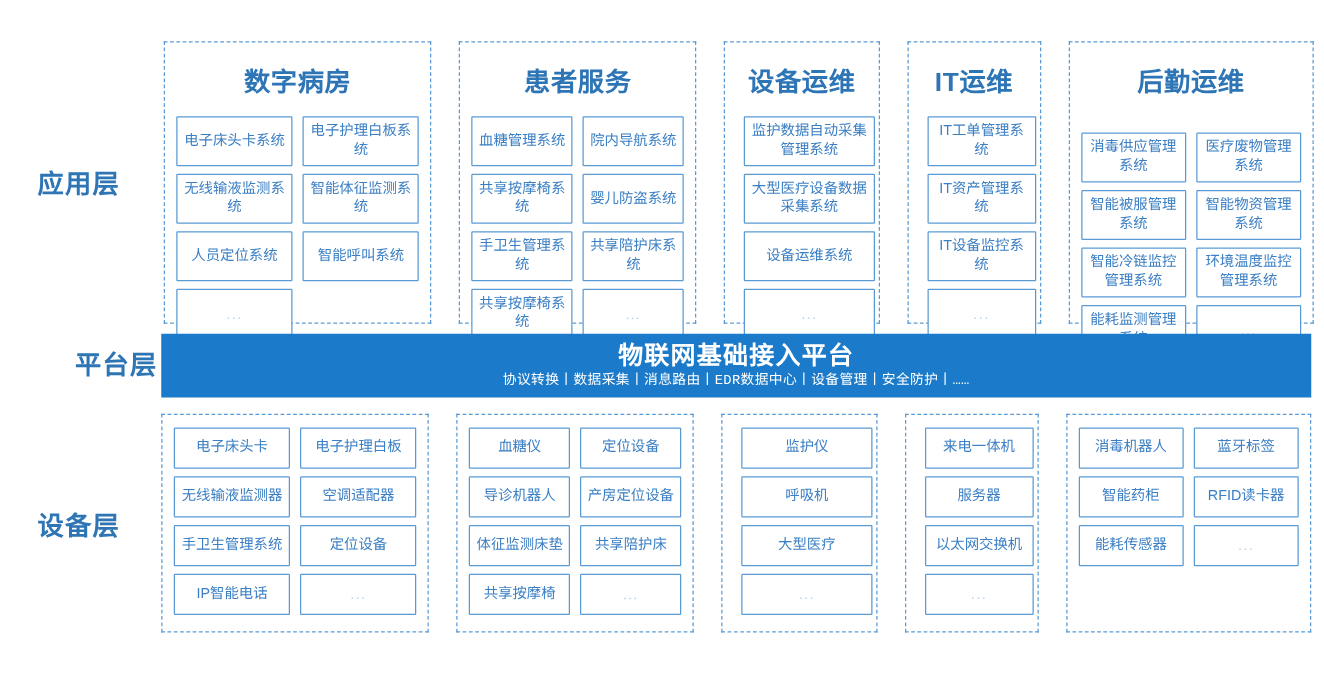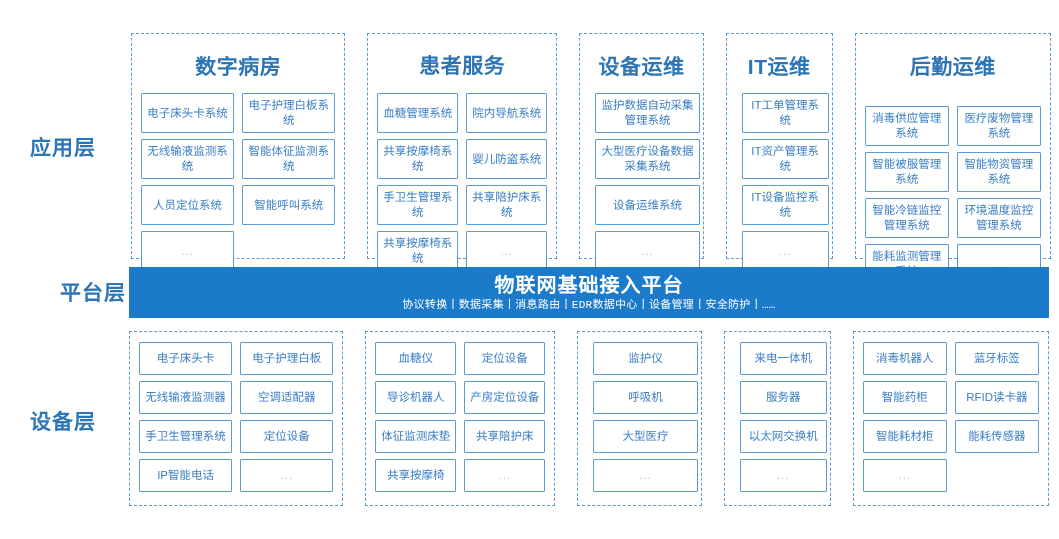--- a/index.html
+++ b/index.html
@@ -279,21 +279,20 @@
         <div class="cell ellipsis">...</div>
       </div>
     </div>
 
     <div class="col w-2col-c">
       <div class="grid two">
         <div class="cell">消毒机器人</div>
         <div class="cell">蓝牙标签</div>
         <div class="cell">智能药柜</div>
         <div class="cell">RFID读卡器</div>
-        <div class="cell">智能耗材柜</div>
         <div class="cell">能耗传感器</div>
         <div class="cell ellipsis">...</div>
       </div>
     </div>
 
   </div>
 
 </div>
 
 </body></html>

